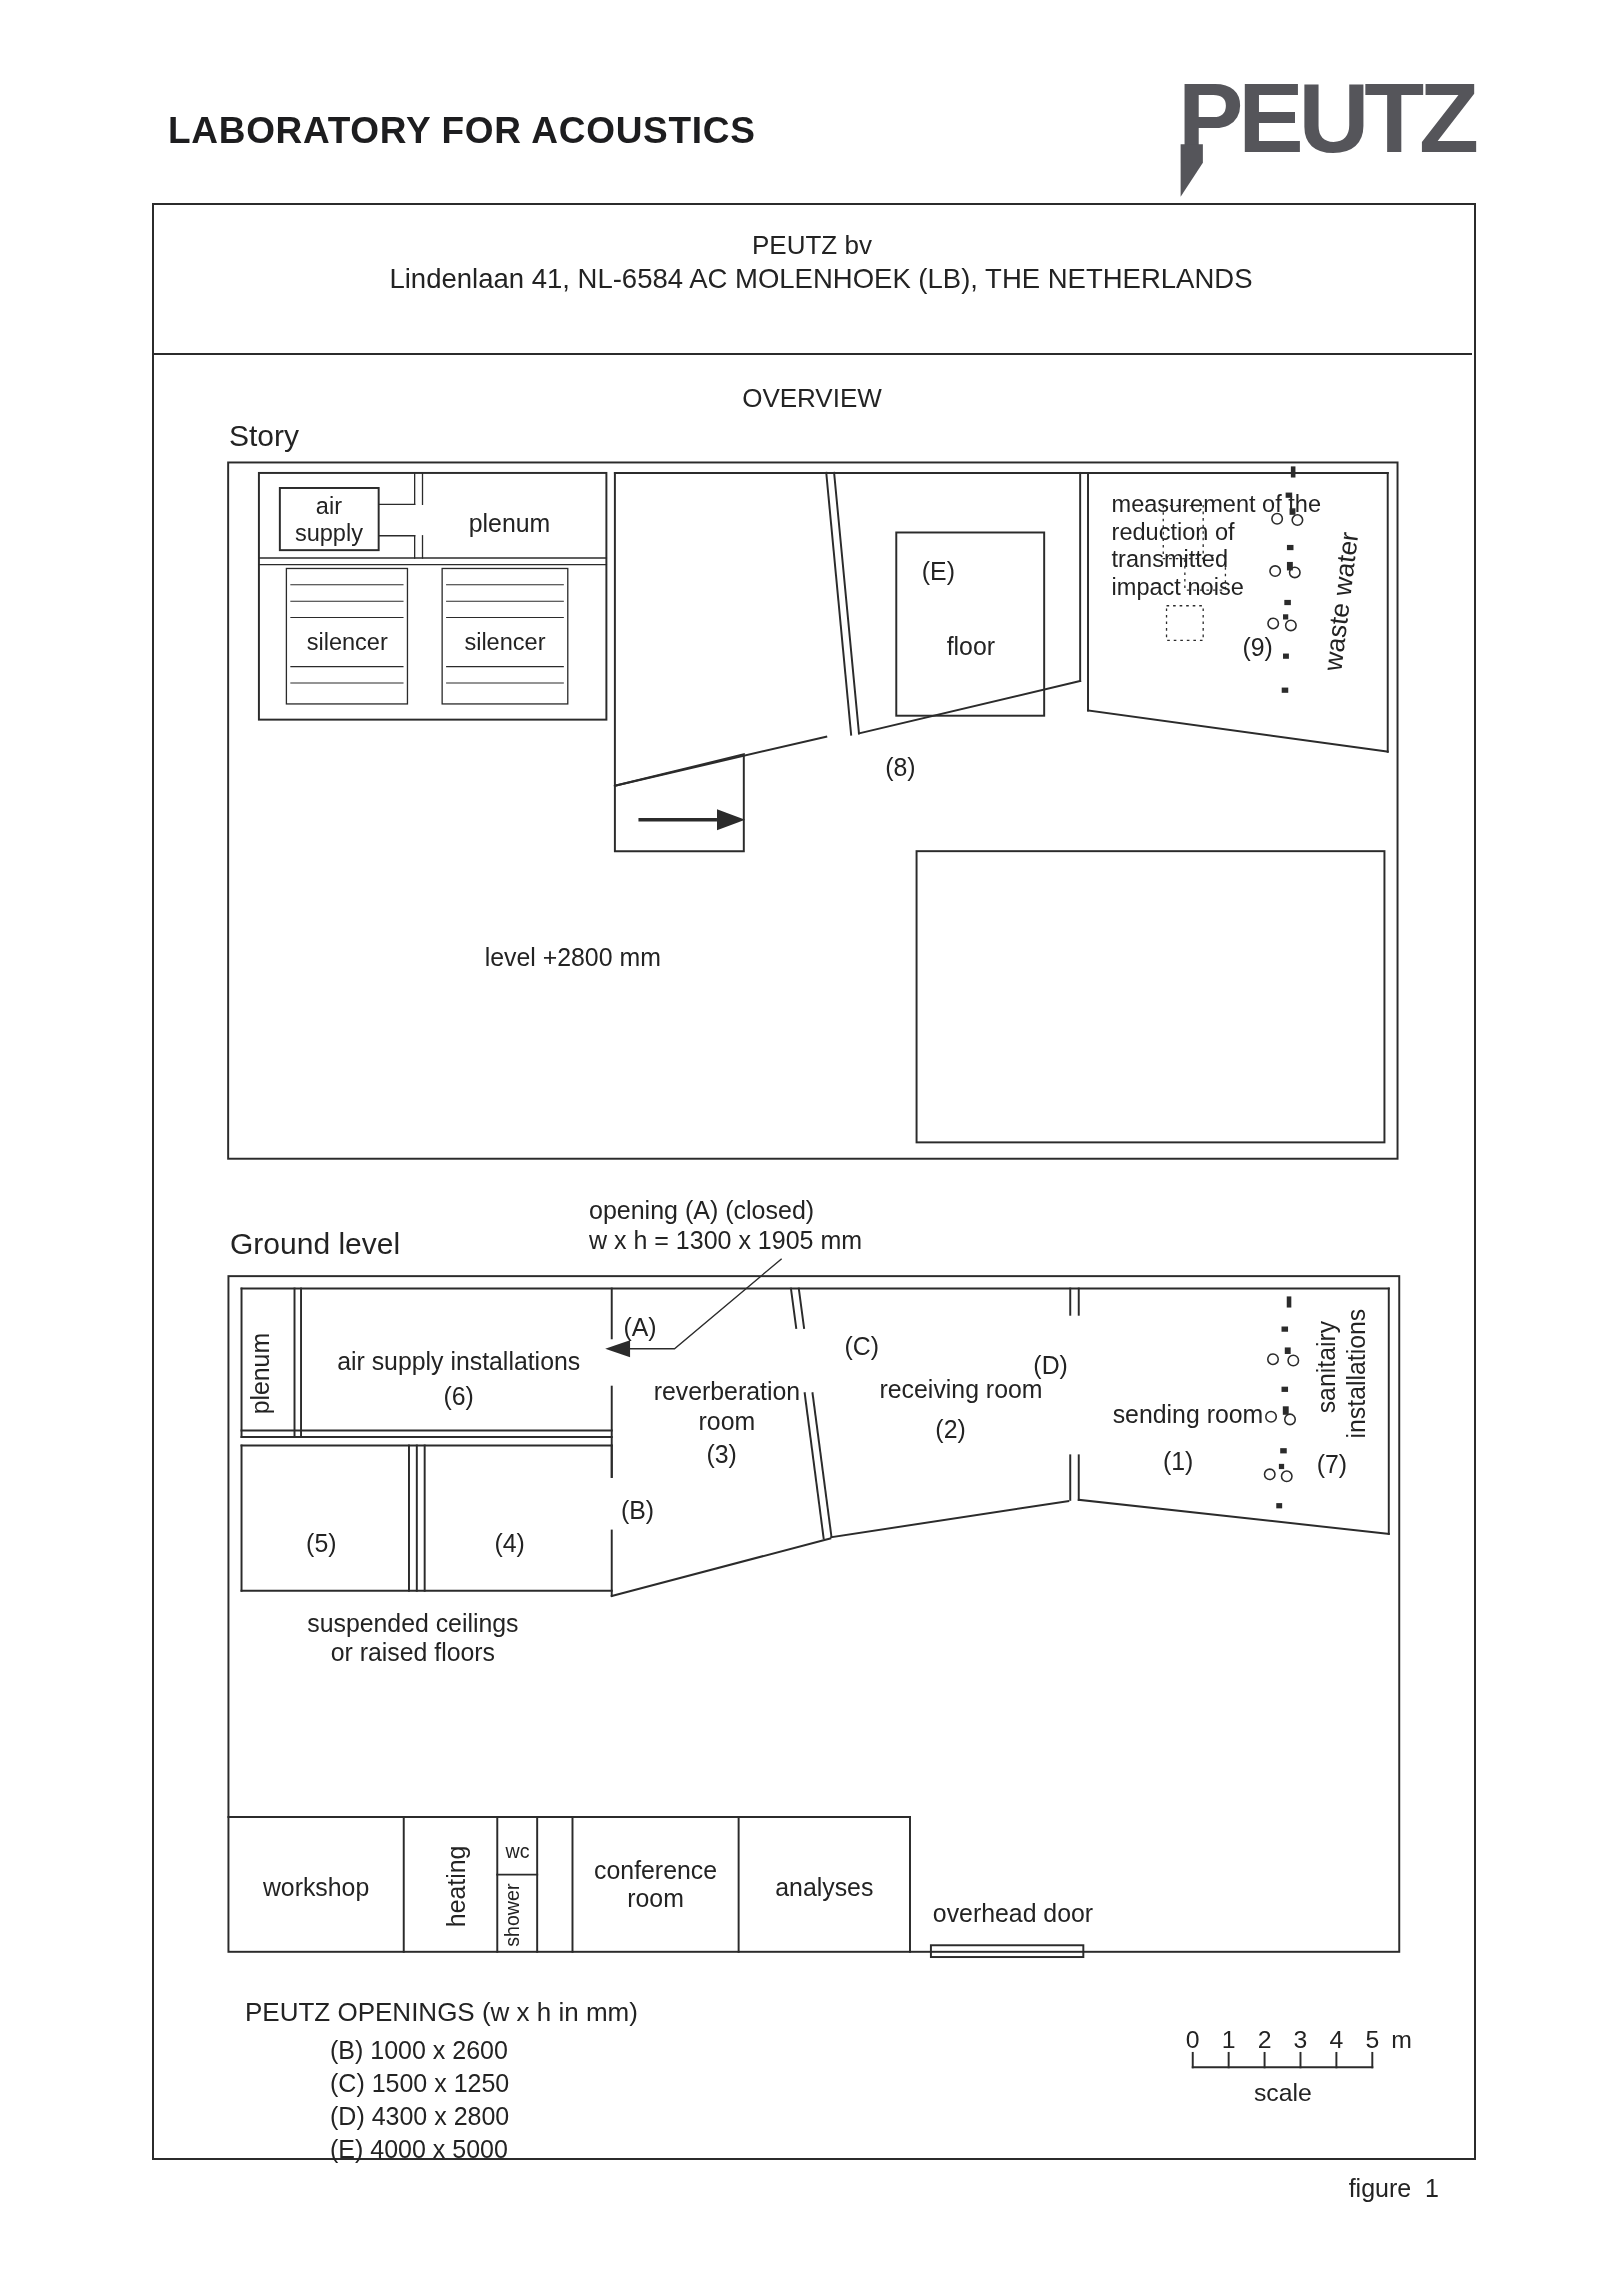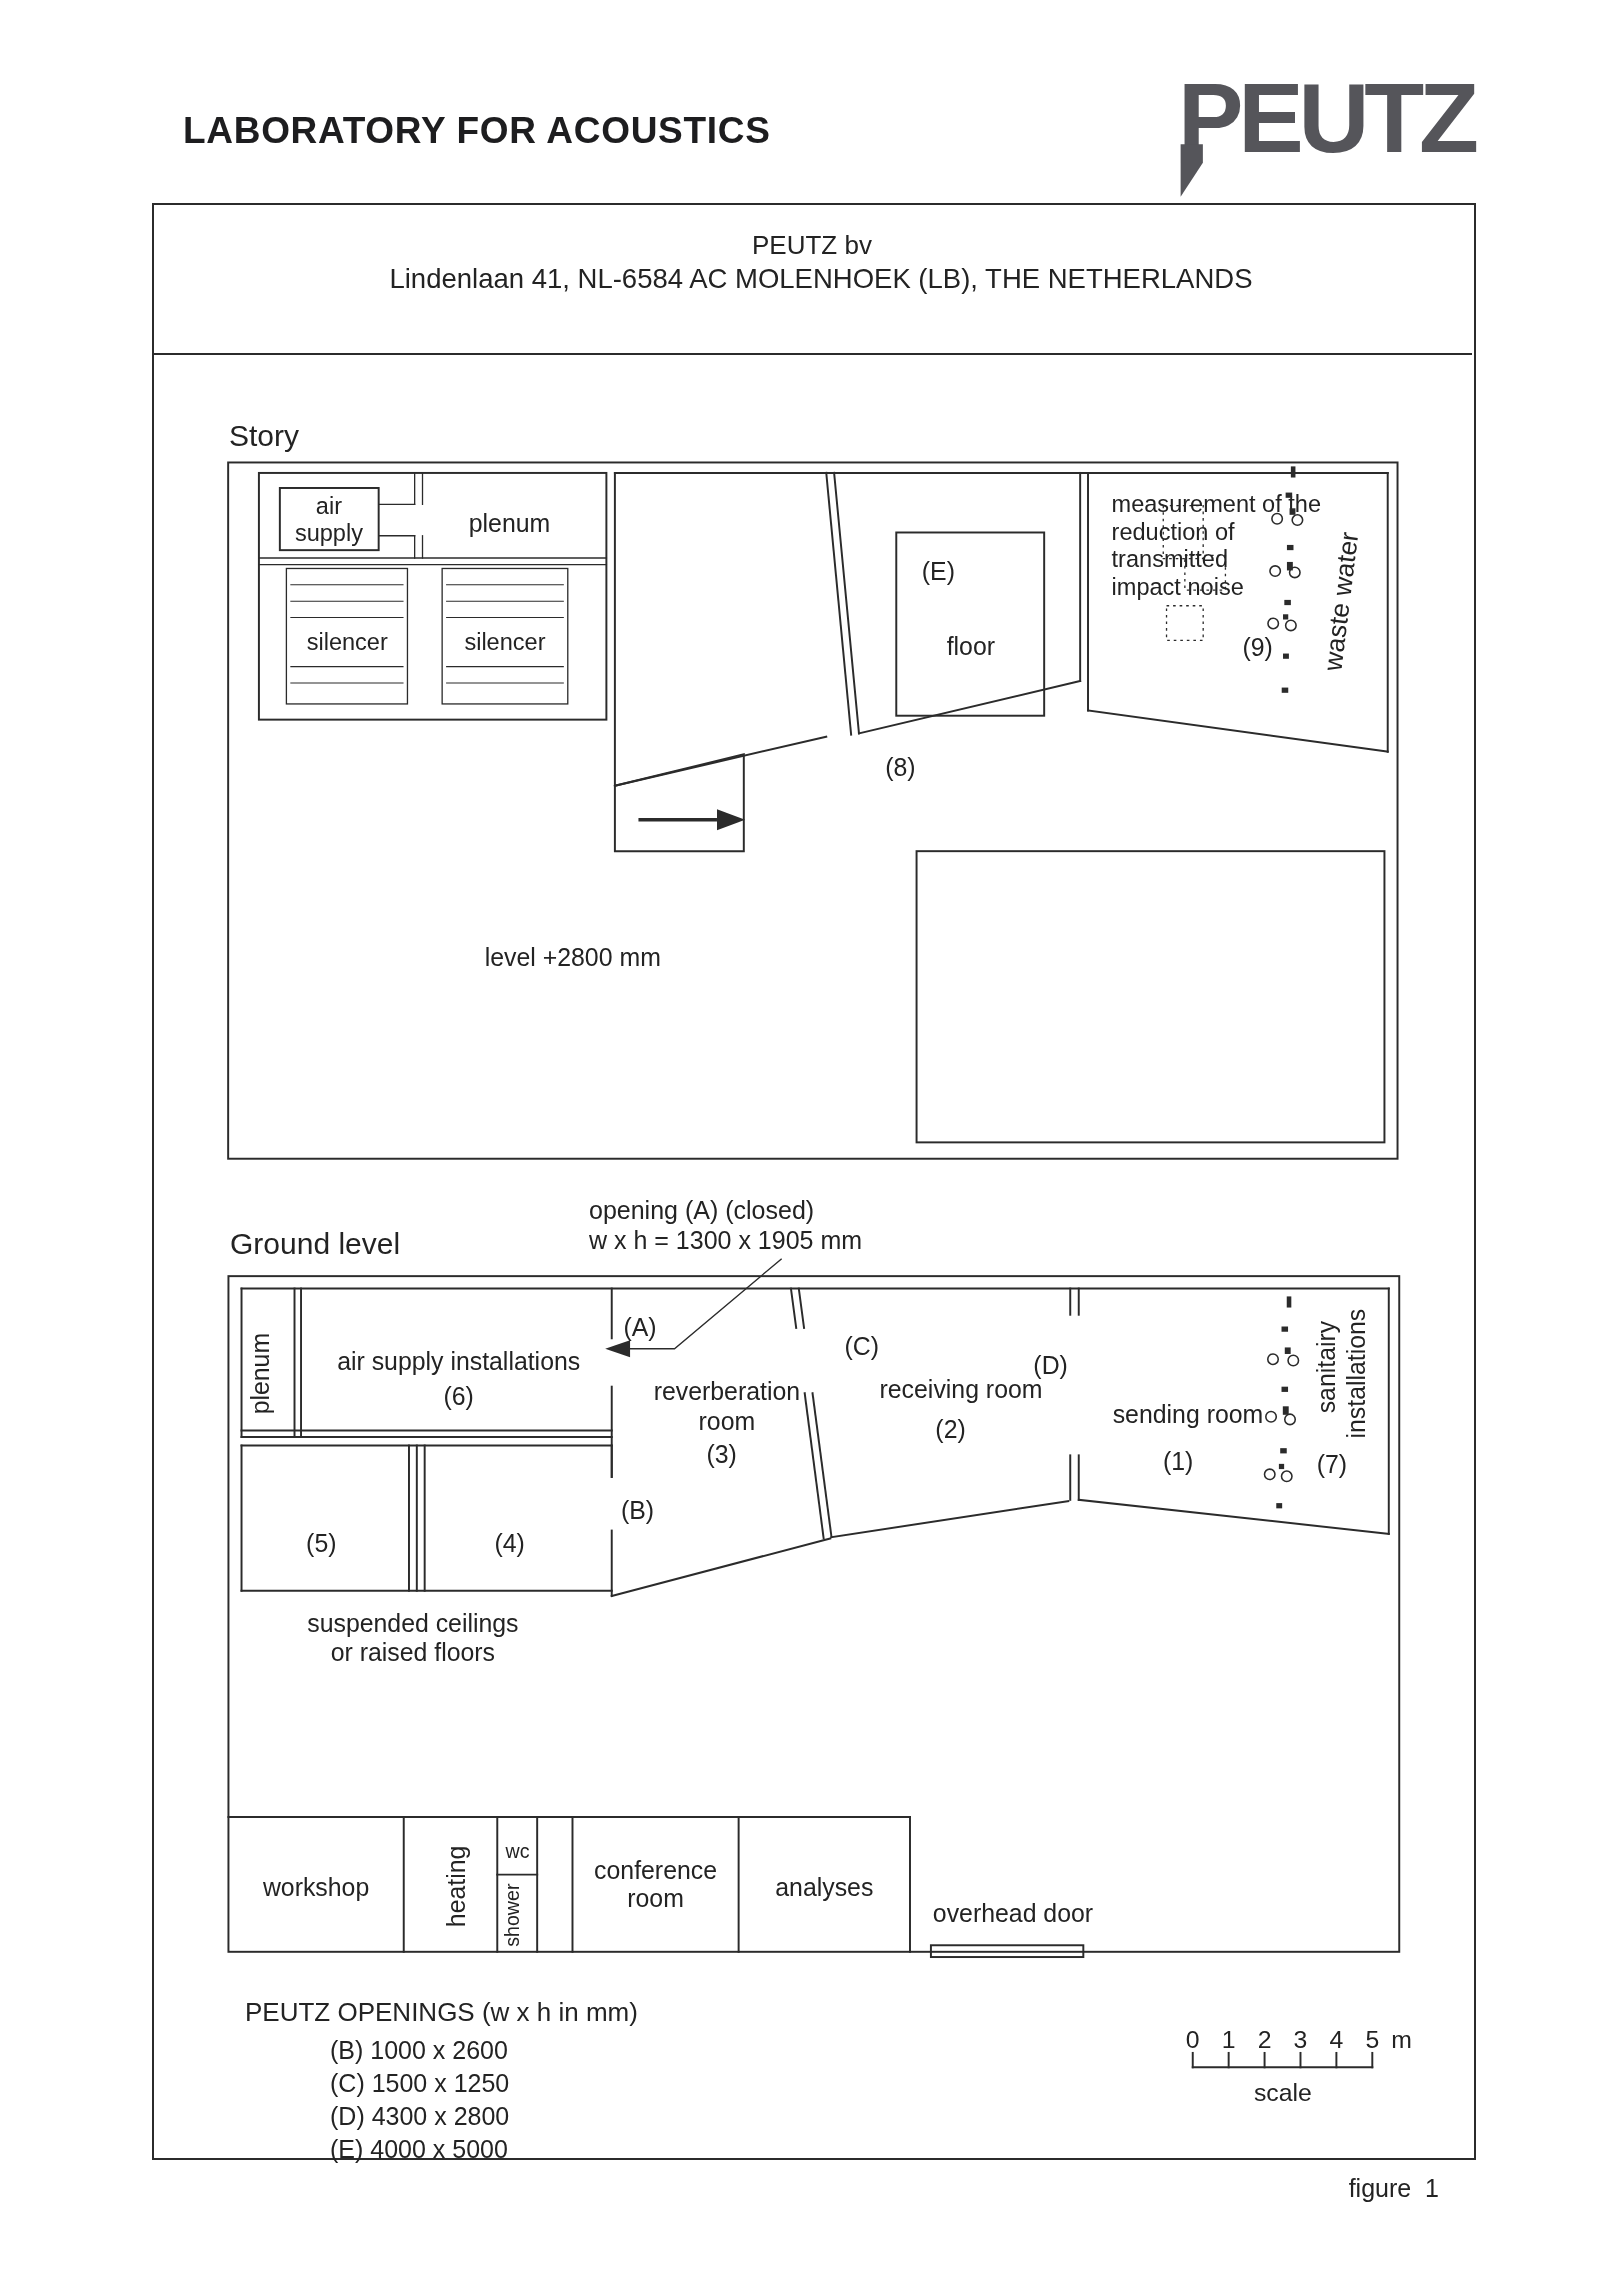--- a/index.html
+++ b/index.html
@@ -31,33 +31,34 @@
   .t36{font-size:36px;}
   .t38{font-size:38px;}
   .t30{font-size:30px;}
   .t40{font-size:40px;}
 </style>
 </head>
 <body>
 
 <div class="page">
 
-  <div class="abs doc-title" style="left:183px;top:110px;">LABORATORY FOR ACOUSTICS</div>
+  <div class="abs doc-title" style="left:168px;top:110px;">LABORATORY FOR ACOUSTICS</div>
 
   <svg class="logo-svg" style="left:1178px;top:46px;" width="288" height="164" viewBox="0 0 440 250">
     <text x="0" y="162" style="font-size:150px;font-weight:bold;letter-spacing:-8px;fill:#55555a;">PEUTZ</text>
     <polygon points="4,150 38,150 38,178 4,230" fill="#55555a"></polygon>
   </svg>
 
   <div class="content-box"></div>
 
   <div class="abs center addr1" style="left:152px;top:230px;width:1320px;">PEUTZ bv</div>
   <div class="abs center addr2" style="left:152px;top:263px;width:1320px;padding-left:9px;">Lindenlaan 41, NL-6584 AC MOLENHOEK (LB), THE NETHERLANDS</div>
   <div class="hr" style="left:152px;top:353px;width:1320px;"></div>
 
+  <div class="abs center overview" style="left:152px;top:383px;width:1320px;">OVERVIEW</div>
 
   <div class="abs plan-label" style="left:229px;top:419px;">Story</div>
 
   <svg style="left:226px;top:452px;" width="1175" height="710" viewBox="345 690 1795 1085">
     <defs>
       <pattern id="vhatch" width="14" height="12" patternUnits="userSpaceOnUse">
         <path d="M7 0 V12" stroke="#2b2b2b" stroke-width="2.4"></path>
       </pattern>
     </defs>
 

